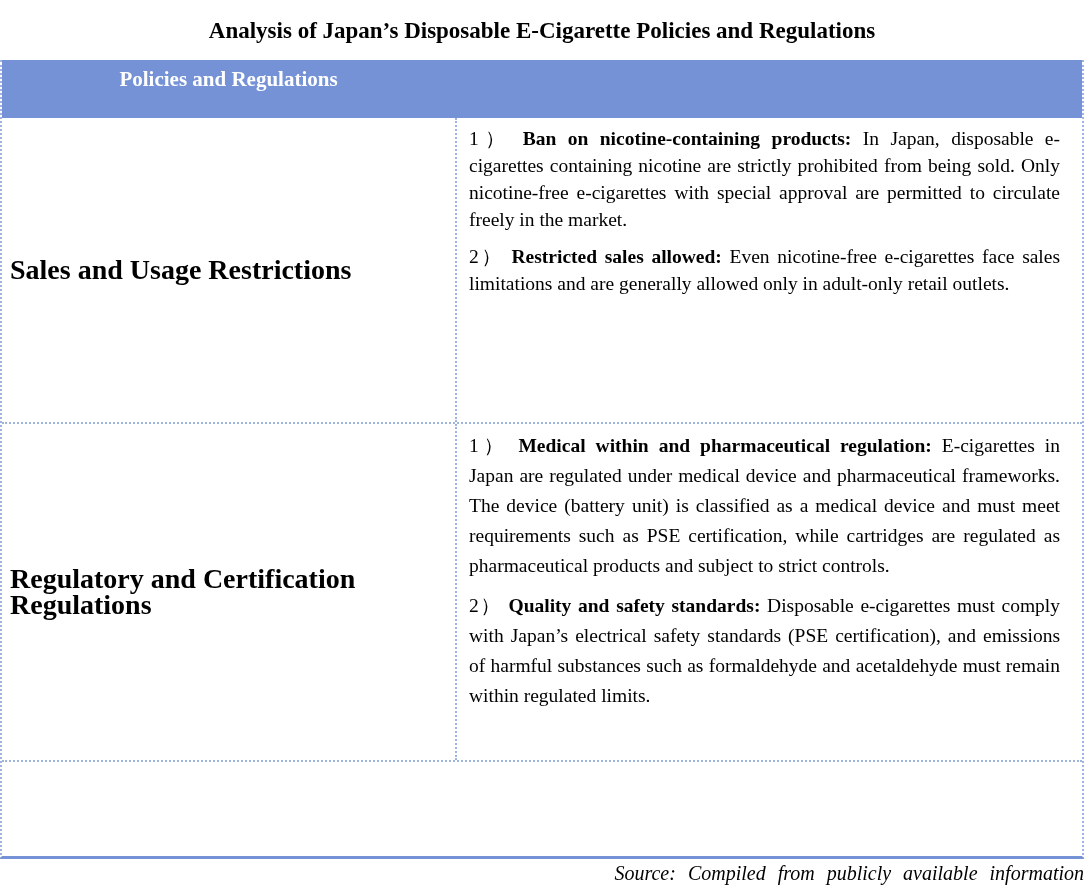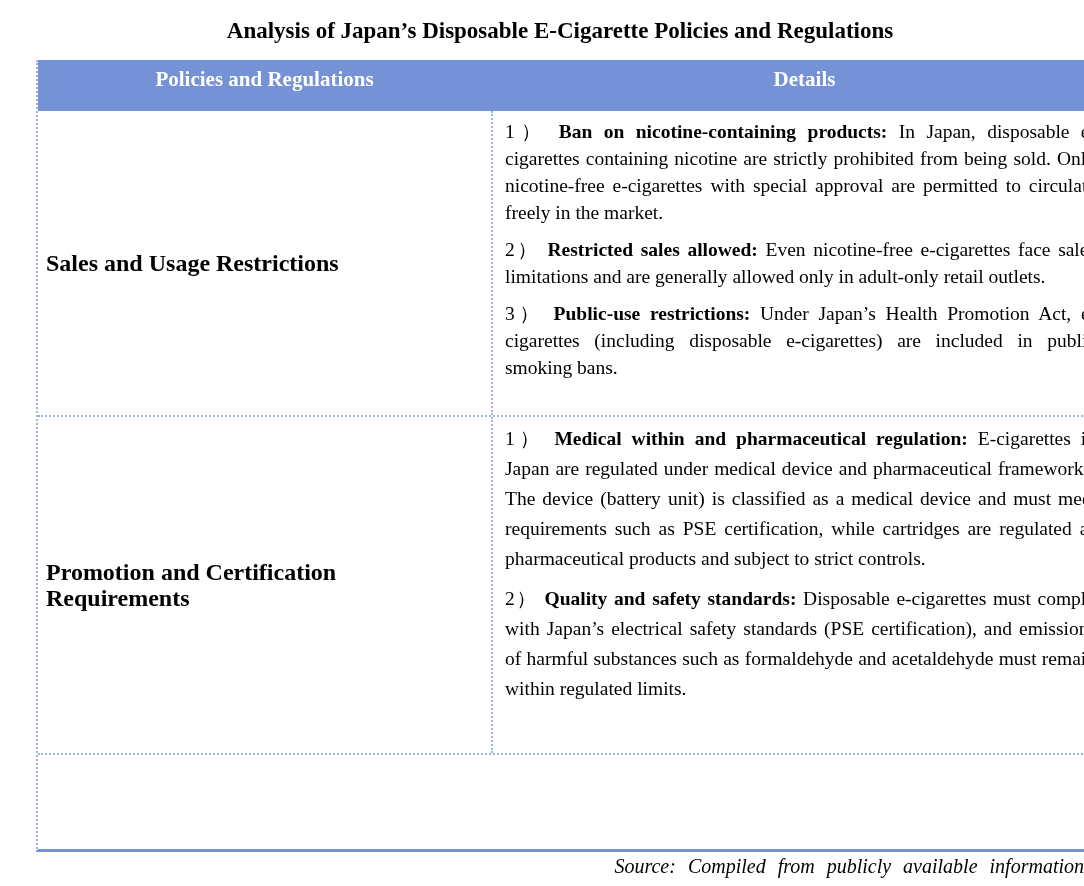--- a/index.html
+++ b/index.html
@@ -12,42 +12,41 @@
   *{box-sizing:border-box;}
   html,body{margin:0;padding:0;background:#ffffff;}
   .page{
     width:1084px;
     height:886px;
     background:#ffffff;
     font-family:"Liberation Serif","DejaVu Serif",serif;
     color:var(--ink);
     overflow:hidden;
     position:relative;
-    padding-left:36px;
   }
   .doc-title{
     margin:0;
     padding-top:16px;
     height:60px;
     text-align:center;
     font-size:23px;
     font-weight:bold;
     line-height:30px;
   }
   .table{
     width:1084px;
     border-left:2px dotted var(--grid-border);
     border-right:2px dotted var(--grid-border);
     border-bottom:3px solid var(--bottom-rule);
   }
   .hrow{
     display:grid;
     grid-template-columns:453px 1fr;
     background:var(--header-bg);
-    height:51px;
+    height:58px;
   }
   .hcell{
     color:var(--header-text);
     font-weight:bold;
     font-size:21px;
     text-align:center;
     padding-top:5px;
     line-height:28px;
   }
   .trow{
@@ -55,21 +54,21 @@
     grid-template-columns:453px 1fr;
   }
   .trow + .trow{
     border-top:2px dotted var(--grid-border);
   }
   .cat{
     display:flex;
     align-items:center;
     padding:6px 10px 6px 8px;
     font-weight:bold;
-    font-size:24px;
+    font-size:28px;
     line-height:26px;
   }
   .det{
     border-left:2px dotted var(--grid-border);
     padding:7px 10px 9px 12px;
     font-size:19.5px;
     line-height:27px;
     text-align:justify;
   }
   .det p{
@@ -93,37 +92,35 @@
 <body>
 
 <div class="page">
 
   <h1 class="doc-title">Analysis of Japan’s Disposable E-Cigarette Policies and Regulations</h1>
 
   <div class="table">
 
     <div class="hrow">
       <div class="hcell">Policies and Regulations</div>
-      <div class="hcell">Details</div>
     </div>
 
     <div class="trow r1">
       <div class="cat">
         <span>Sales and Usage Restrictions</span>
       </div>
       <div class="det">
         <p><span>1）</span> <b>Ban on nicotine-containing products:</b> <span>In Japan, disposable e-cigarettes containing nicotine are strictly prohibited from being sold. Only nicotine-free e-cigarettes with special approval are permitted to circulate freely in the market.</span></p>
         <p><span>2）</span> <b>Restricted sales allowed:</b> <span>Even nicotine-free e-cigarettes face sales limitations and are generally allowed only in adult-only retail outlets.</span></p>
-        <p><span>3）</span> <b>Public-use restrictions:</b> <span>Under Japan’s Health Promotion Act, e-cigarettes (including disposable e-cigarettes) are included in public smoking bans.</span></p>
       </div>
     </div>
 
     <div class="trow r2">
       <div class="cat">
-        <span>Promotion and Certification Requirements</span>
+        <span>Regulatory and Certification Regulations</span>
       </div>
       <div class="det">
         <p><span>1）</span> <b>Medical within and pharmaceutical regulation:</b> <span>E-cigarettes in Japan are regulated under medical device and pharmaceutical frameworks. The device (battery unit) is classified as a medical device and must meet requirements such as PSE certification, while cartridges are regulated as pharmaceutical products and subject to strict controls.</span></p>
         <p><span>2）</span> <b>Quality and safety standards:</b> <span>Disposable e-cigarettes must comply with Japan’s electrical safety standards (PSE certification), and emissions of harmful substances such as formaldehyde and acetaldehyde must remain within regulated limits.</span></p>
       </div>
     </div>
 
     <div class="trow r3">
     </div>
 

